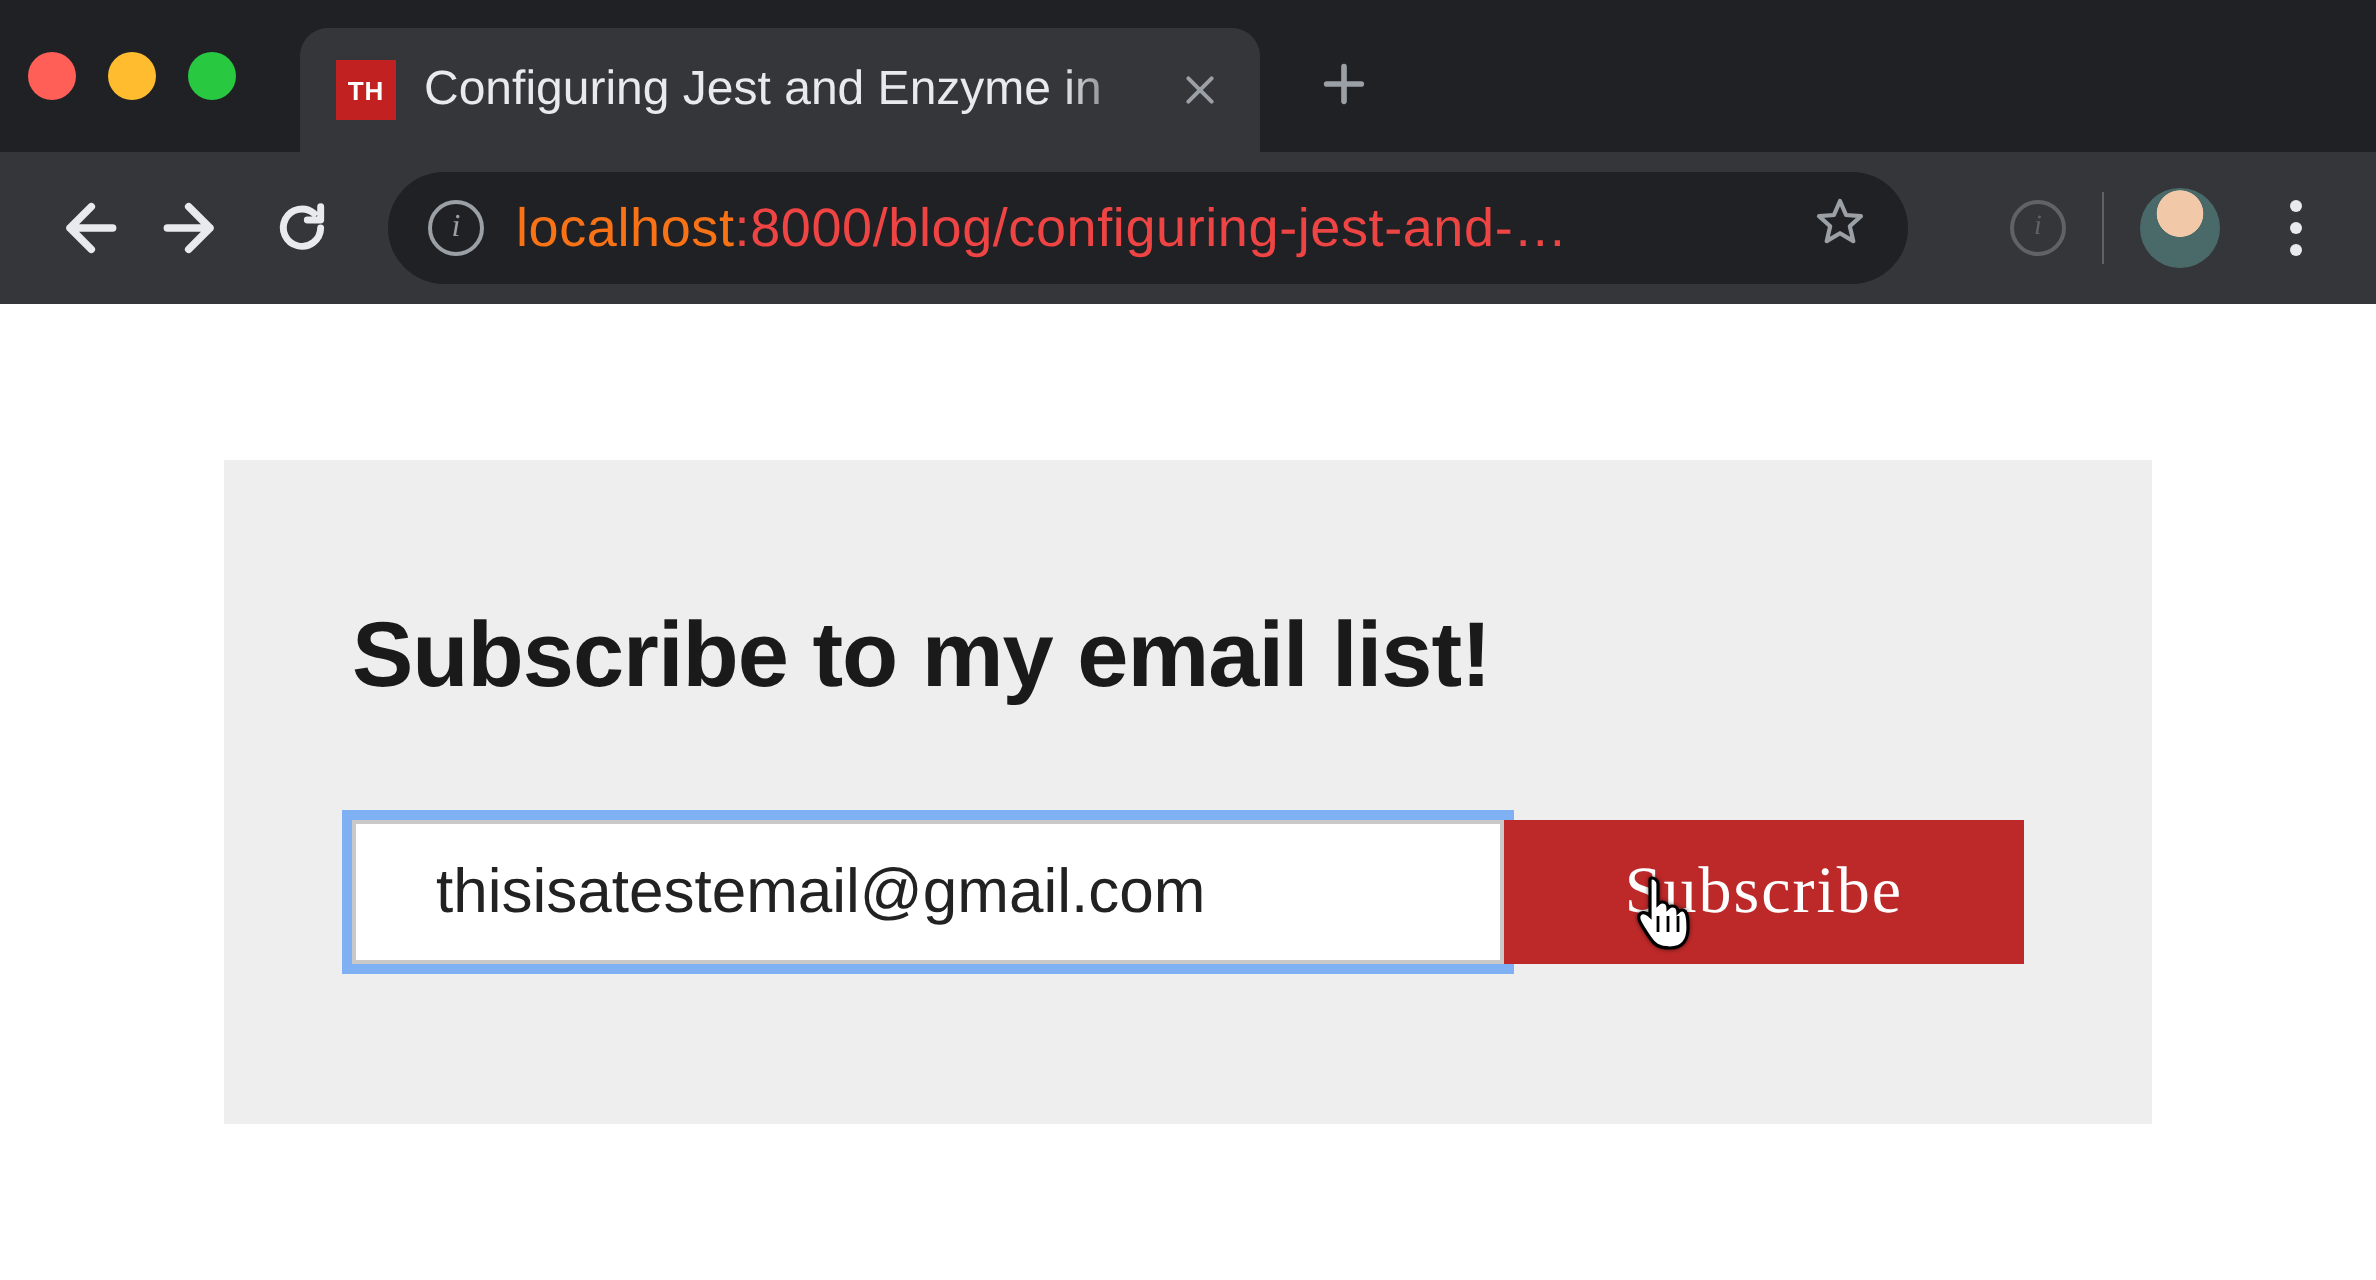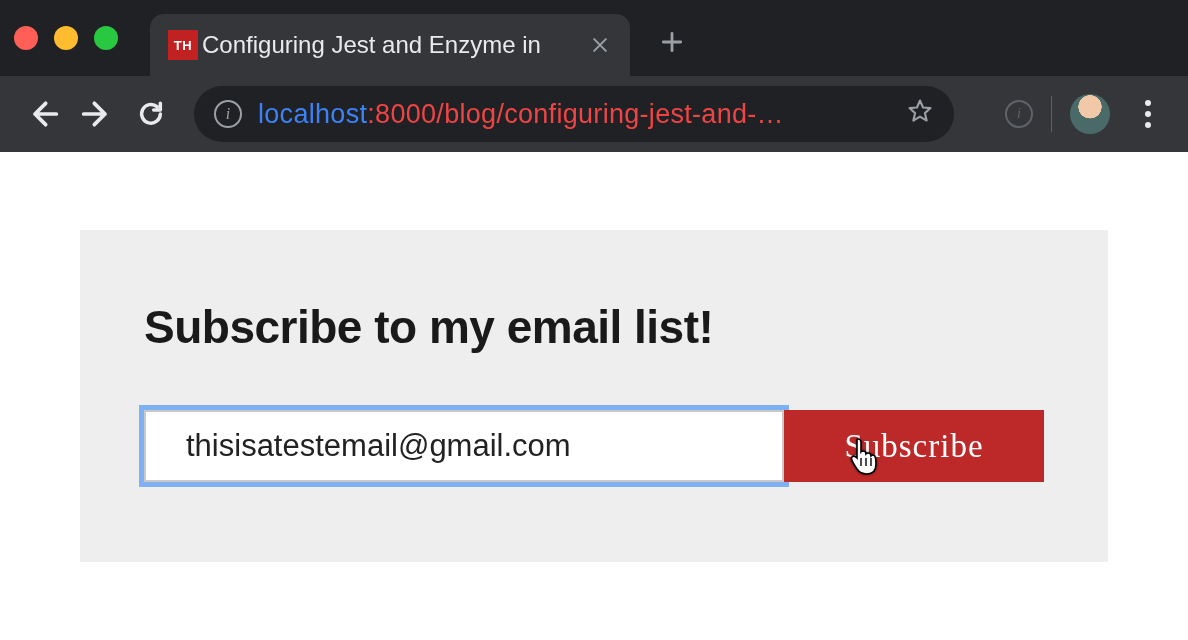--- a/index.html
+++ b/index.html
@@ -43,21 +43,21 @@
     .traffic-yellow { background: #febc2e; }
     .traffic-green { background: #28c840; }
 
     .tab {
       background: #35363a;
       height: 62px;
       border-radius: 14px 14px 0 0;
       display: flex;
       align-items: center;
       padding: 0 18px 0 18px;
-      gap: 4px;
+      gap: 14px;
       margin-top: 14px;
       position: relative;
       width: 480px;
     }
     .tab-favicon {
       width: 30px;
       height: 30px;
       background: #c22121;
       display: flex;
       align-items: center;
@@ -146,21 +146,21 @@
       font-style: italic;
     }
     .url-text {
       color: #e8eaed;
       font-size: 27px;
       white-space: nowrap;
       overflow: hidden;
       flex: 1;
       letter-spacing: 0.3px;
     }
-    .url-text .host { color: #3b82f6; }
+    .url-text .host { color: #f97316; }
     .url-text .path { color: #ef4444; }
     .star-icon {
       color: #9aa0a6;
       font-size: 28px;
       cursor: pointer;
     }
     .toolbar-right {
       display: flex;
       align-items: center;
       gap: 18px;
@@ -203,21 +203,21 @@
     }
     .kebab span {
       width: 6px;
       height: 6px;
       background: #e8eaed;
       border-radius: 50%;
     }
 
     
     .page {
-      padding: 78px 80px 0;
+      padding: 78px 112px 0;
     }
     .subscribe-card {
       background: #eeeeee;
       padding: 70px 64px 80px;
       position: relative;
     }
     .subscribe-heading {
       font-size: 46px;
       font-weight: 800;
       color: #1a1a1a;

